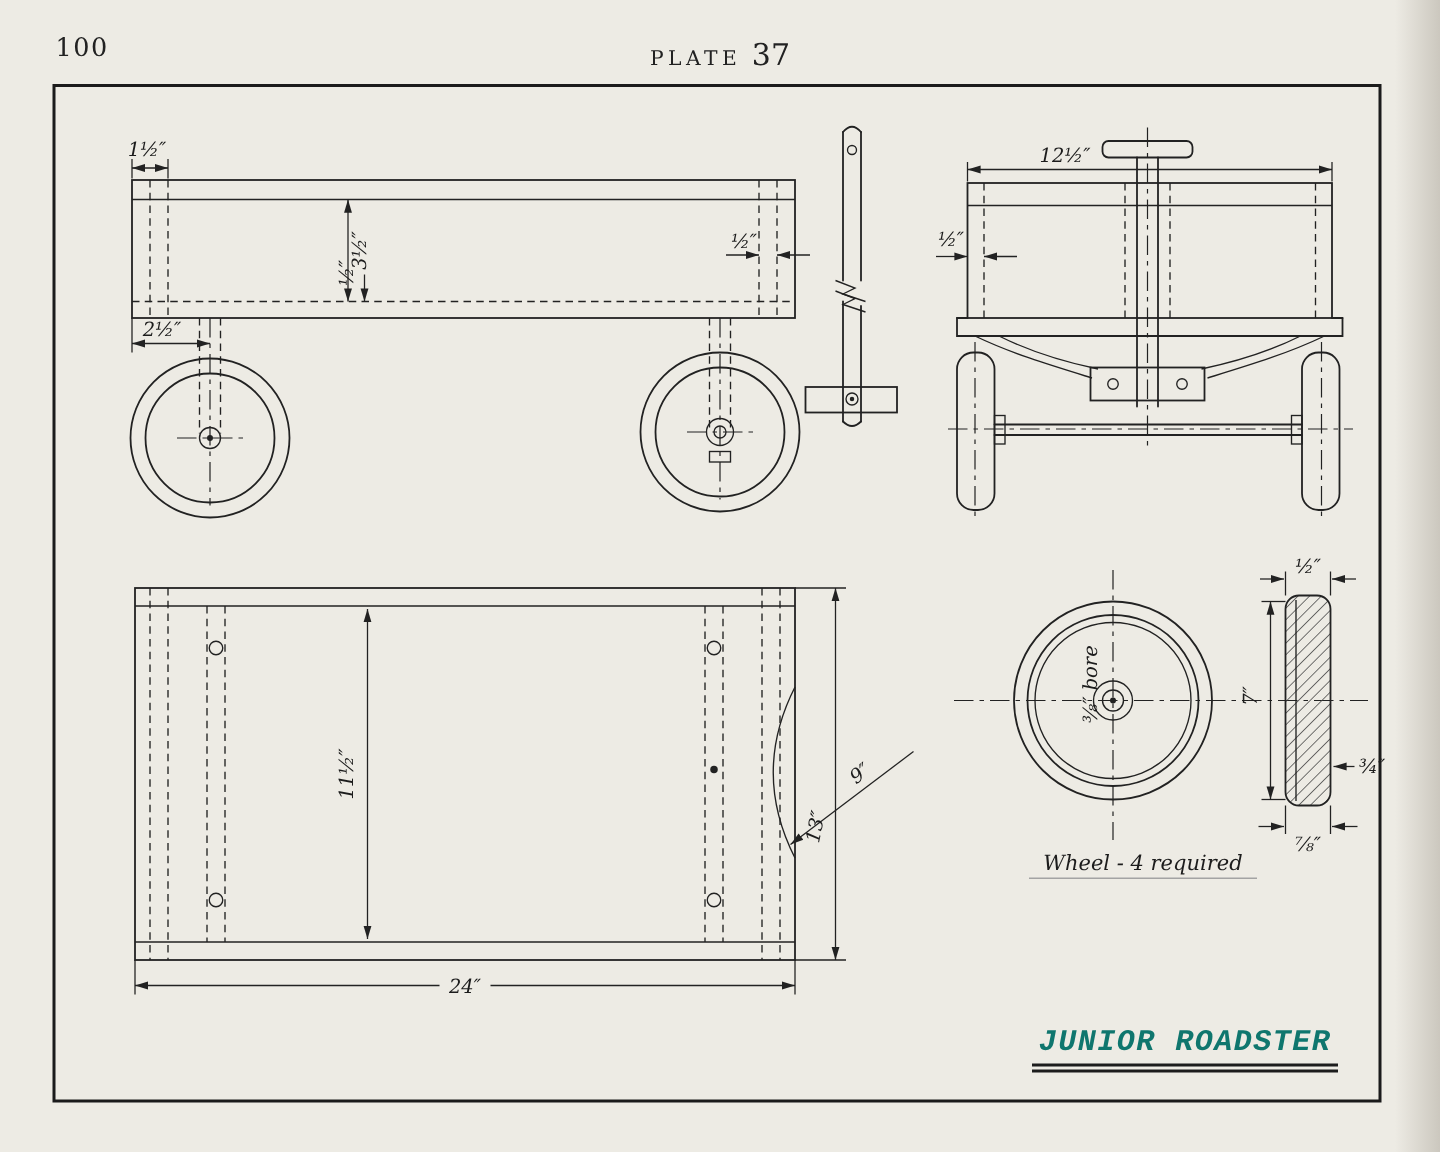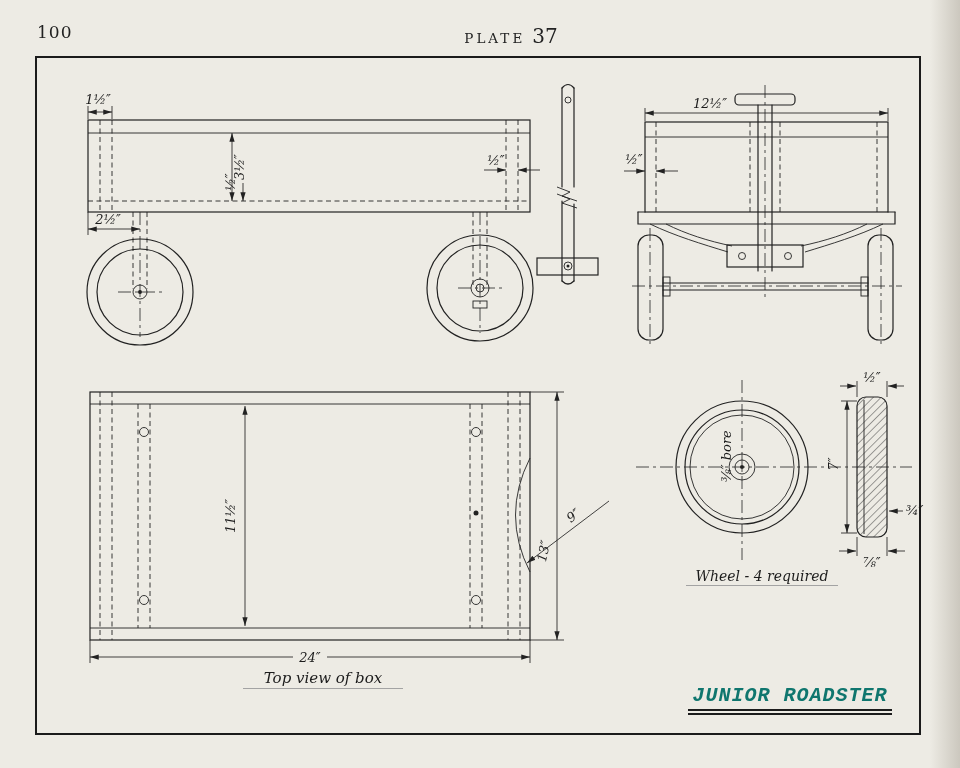--- a/index.html
+++ b/index.html
@@ -3,21 +3,21 @@
 <meta charset="utf-8">
 <style>
   html,body{margin:0;padding:0;}
   body{background:#d8d4cb;font-family:"DejaVu Serif", serif;}
   #page{position:relative;width:960px;height:768px;background:#edebe4;overflow:hidden;}
   #page .scan-shade{position:absolute;right:0;top:0;width:30px;height:100%;
     background:linear-gradient(to right, rgba(0,0,0,0), rgba(104,94,78,0.25));pointer-events:none;}
   .frame{position:absolute;left:35px;top:56px;width:886px;height:679px;
     border:2px solid #1b1b1b;box-sizing:border-box;}
   .page-number{position:absolute;left:37px;top:22px;font-size:17px;color:#222;letter-spacing:1px;}
-  .plate-heading{position:absolute;left:50%;top:24px;transform:translateX(-50%);color:#222;white-space:nowrap;margin-left:31px;}
+  .plate-heading{position:absolute;left:50%;top:24px;transform:translateX(-50%);color:#222;white-space:nowrap;}
   .plate-word{font-size:13.5px;letter-spacing:3px;}
   .plate-num{font-size:20px;margin-left:7px;}
   .caption{position:absolute;color:#1c1c1c;font-style:italic;text-align:center;
     border-bottom:1px solid #a3a3a3;padding-bottom:1px;}
   .caption.topview{left:243px;top:669px;width:160px;font-size:15px;}
   .caption.wheel{left:686px;top:568px;width:152px;font-size:14px;}
   .main-title{position:absolute;left:688px;top:684px;width:204px;text-align:center;
     font-style:italic;font-weight:bold;font-size:20px;letter-spacing:1px;color:#0f766e;
     border-bottom:6px double #1c1c1c;padding-bottom:2px;font-family:Liberation Mono, monospace;}
   svg{position:absolute;}
@@ -298,18 +298,17 @@
 
     <g>
       <line class="dim" x1="237" y1="167" x2="237" y2="186"></line>
       <line class="dim" x1="267" y1="167" x2="267" y2="186"></line>
       <line class="dim" x1="219" y1="181" x2="236" y2="181" marker-end="url(#a4)"></line>
       <line class="dim" x1="285" y1="181" x2="268" y2="181" marker-end="url(#a4)"></line>
       <text x="252" y="197" text-anchor="middle" font-size="11">⅞″</text>
     </g>
   </svg>
 
-  <div class="caption topview">Top view of box</div>
   <div class="caption wheel">Wheel - 4 required</div>
   <div class="main-title">JUNIOR ROADSTER</div>
 
   <div class="scan-shade"></div>
 </div>
 
 </body></html>

